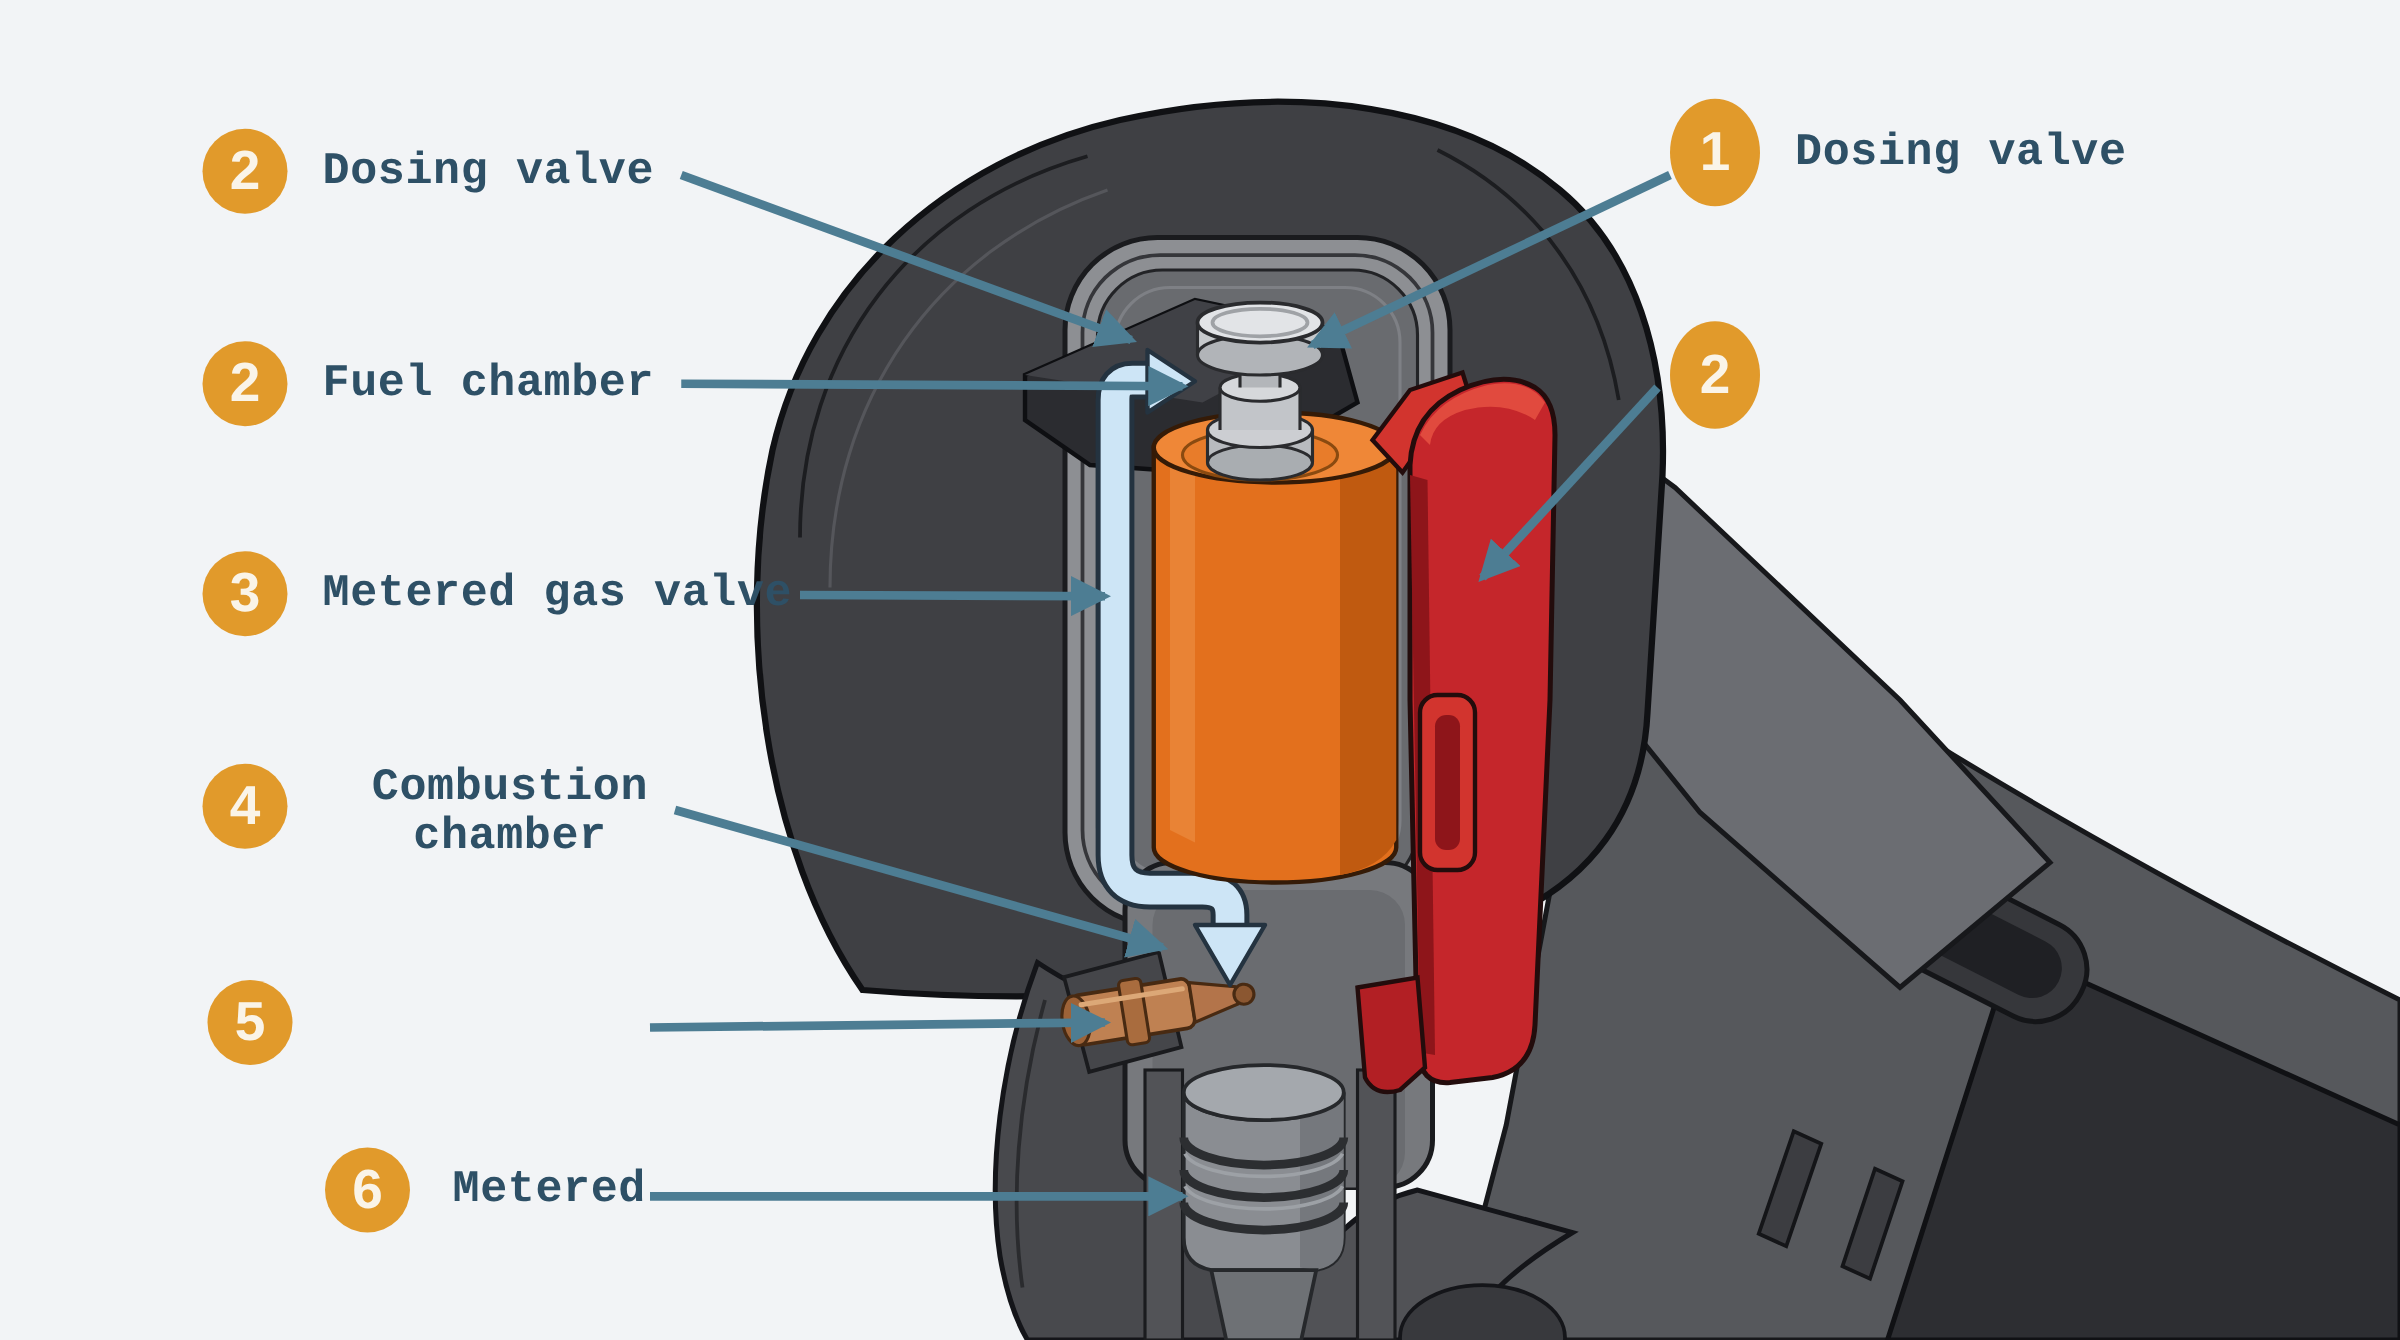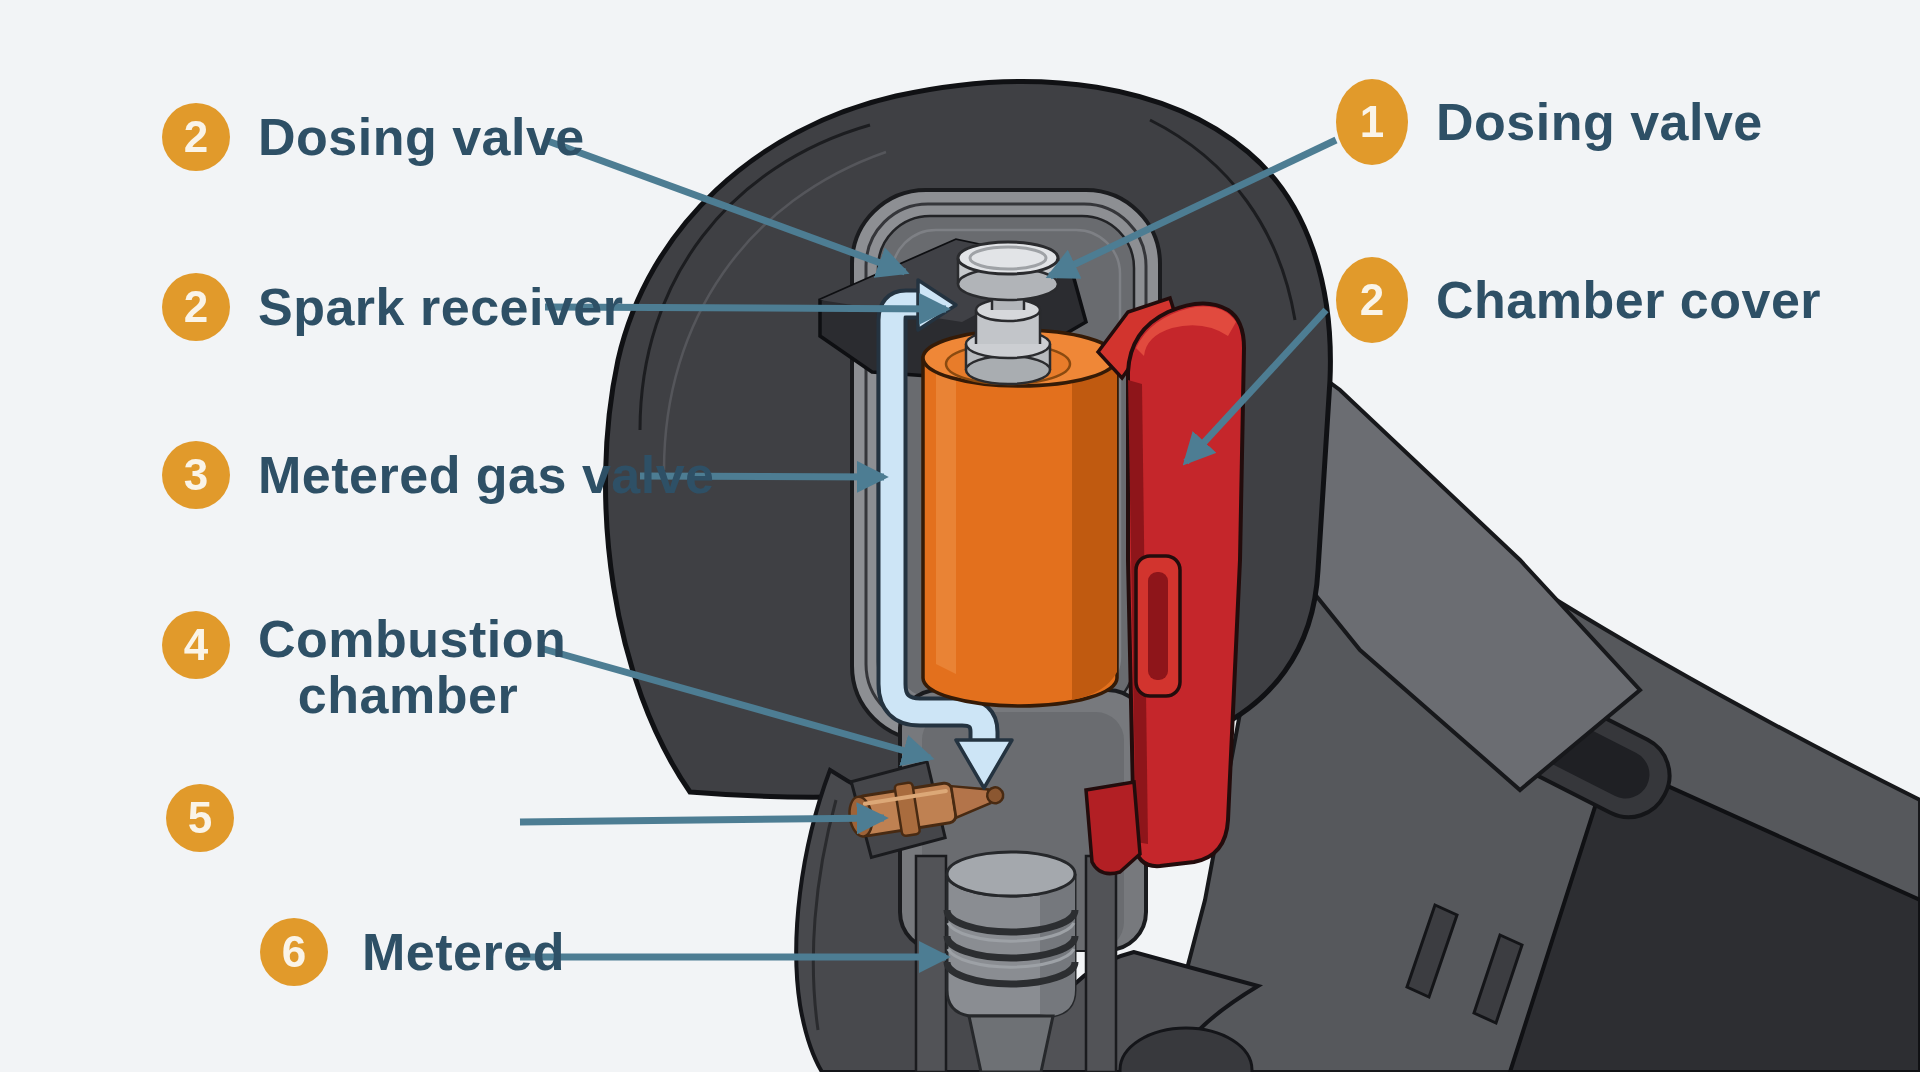--- a/index.html
+++ b/index.html
@@ -10,22 +10,22 @@
   }
   svg.illus{position:absolute;left:0;top:0;width:1920px;height:1072px;display:block;}
   .callout{position:absolute;display:flex;align-items:center;gap:28px;}
   .callout .badge{
     flex:0 0 auto;width:68px;height:68px;border-radius:50%;
     background:#e19a2b;color:#faf4e8;
     display:flex;align-items:center;justify-content:center;
     font-size:44px;font-weight:bold;line-height:1;
   }
   .callout .label{
-    font-size:52px;font-weight:bold;color:#2e5066;
-    white-space:nowrap;letter-spacing:.5px;line-height:1.08;
+    font-size:36px;font-weight:bold;color:#2e5066;
+    white-space:nowrap;letter-spacing:.5px;line-height:1.08;font-family:Liberation Mono, monospace;
   }
   .callout.wrap{align-items:flex-start;}
   .callout.wrap .label{white-space:normal;width:300px;text-align:center;}
   .callout.co-r .badge{width:72px;height:86px;}
   
   #co-l1{left:162px;top:103px;}
   #co-l2{left:162px;top:273px;}
   #co-l3{left:162px;top:441px;}
   #co-l4{left:162px;top:611px;}
   #co-l5{left:166px;top:784px;gap:38px;}
@@ -175,21 +175,21 @@
       <line x1="1326" y1="310" x2="1186" y2="462" marker-end="url(#ah)"></line>
     </g>
   </svg>
 
   <div class="callout" id="co-l1">
     <span class="badge">2</span>
     <span class="label">Dosing valve</span>
   </div>
   <div class="callout" id="co-l2">
     <span class="badge">2</span>
-    <span class="label">Spark receiver</span>
+    <span class="label">Fuel chamber</span>
   </div>
   <div class="callout" id="co-l3">
     <span class="badge">3</span>
     <span class="label">Metered gas valve</span>
   </div>
   <div class="callout wrap" id="co-l4">
     <span class="badge">4</span>
     <span class="label">Combustion chamber</span>
   </div>
   <div class="callout" id="co-l5">
@@ -198,16 +198,15 @@
   <div class="callout" id="co-l6">
     <span class="badge">6</span>
     <span class="label">Metered</span>
   </div>
   <div class="callout co-r" id="co-r1">
     <span class="badge">1</span>
     <span class="label">Dosing valve</span>
   </div>
   <div class="callout co-r" id="co-r2">
     <span class="badge">2</span>
-    <span class="label">Chamber cover</span>
   </div>
 
 </div>
 
 </body></html>

